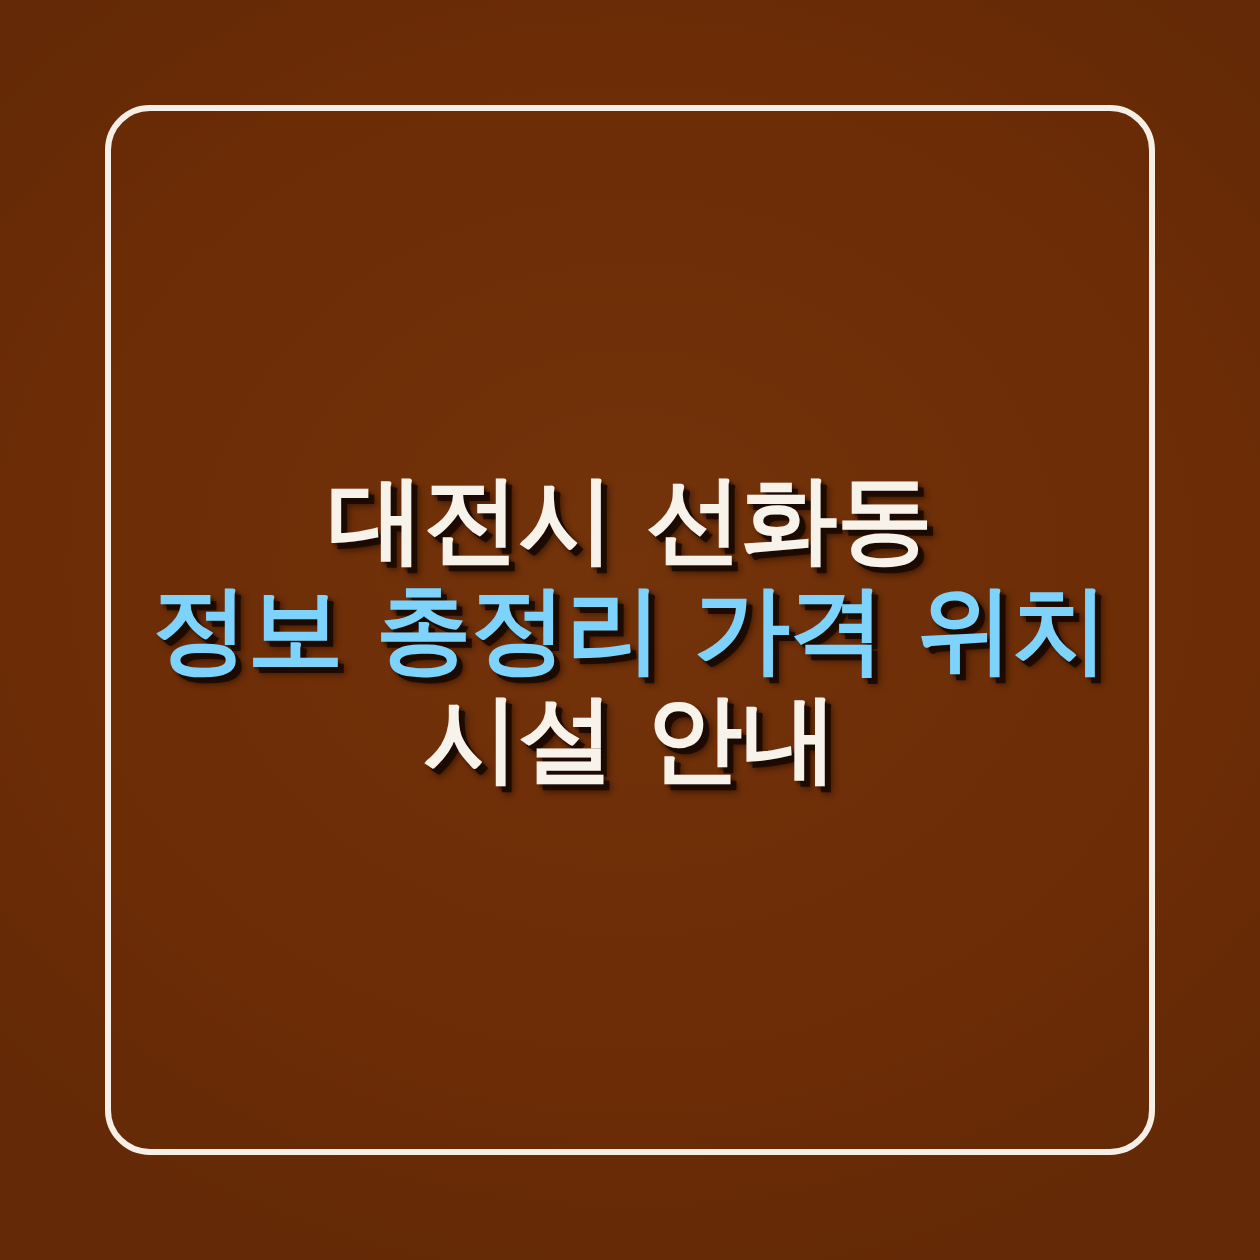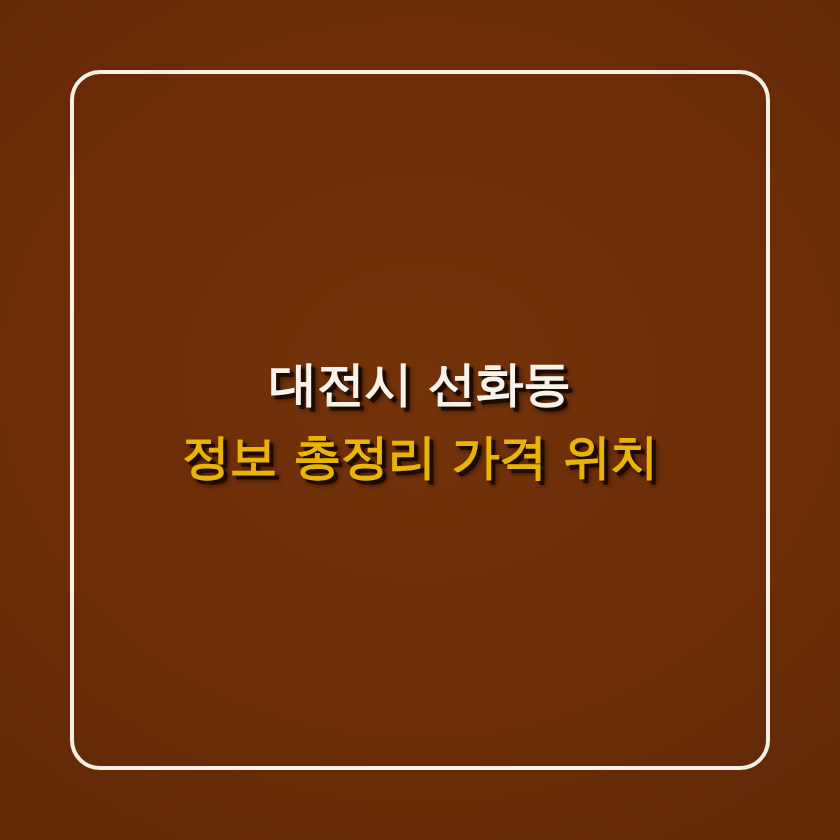--- a/index.html
+++ b/index.html
@@ -67,21 +67,21 @@
     z-index: 2;
   }
 
   .headline-line {
     display: block;
     width: 100%;
     text-align: center;
     color: #f7f2ea;
     font-family: "DejaVu Sans", "Liberation Sans", sans-serif;
     font-weight: 700;
-    font-size: 48px;
+    font-size: 64px;
     line-height: 73px;
     letter-spacing: -0.5px;
     white-space: nowrap;
     text-shadow:
        4px 4px 0px rgba(26, 10, 2, 0.92),
        5px 5px 4px rgba(20, 8, 1, 0.55),
        2px 2px 2px rgba(30, 12, 3, 0.6);
   }
 </style>
 </head>
@@ -89,17 +89,18 @@
 
 <div id="poster-canvas" style="background-color: rgb(107, 44, 6);">
 
   <div id="decorative-frame" style="border-color: rgb(245, 239, 230); border-width: 4px; border-radius: 30px;"></div>
 
   <div id="headline-block">
 
     <span class="headline-line" style="color: rgb(247, 242, 234);">대전시 선화동</span>
 
 
-    <span class="headline-line" style="color: #eab308;">정보 총정리 가격 위치</span>
+    <span class="headline-line" style="color: #7dd3fc;">정보 총정리 가격 위치</span>
 
+    <span class="headline-line" style="color: rgb(247, 242, 234);">시설 안내</span>
 
   </div>
 </div>
 
 </body></html>

